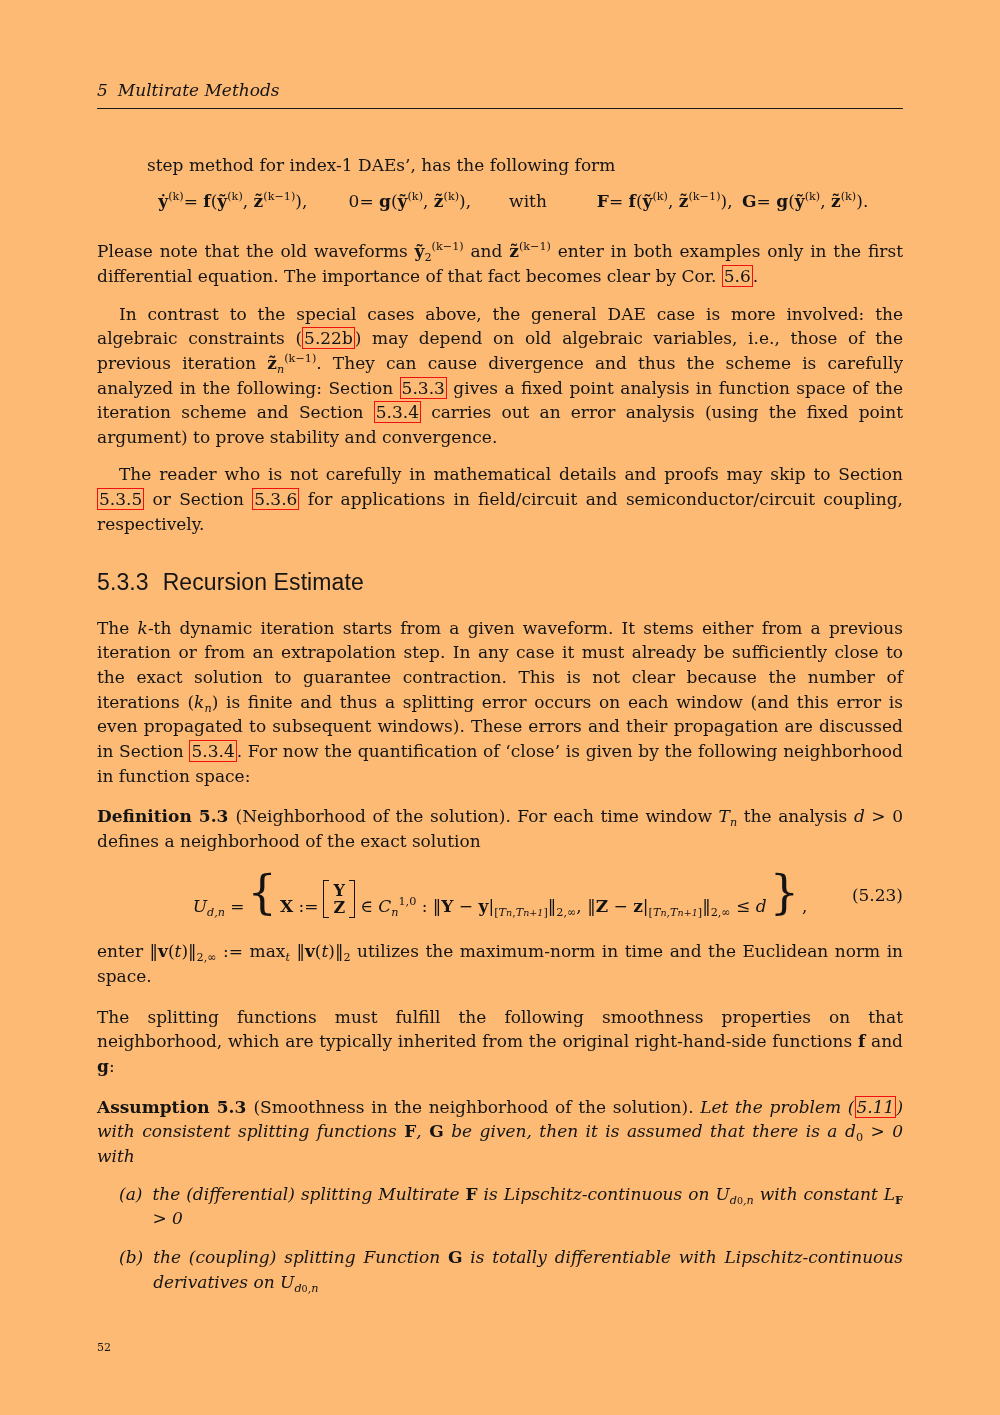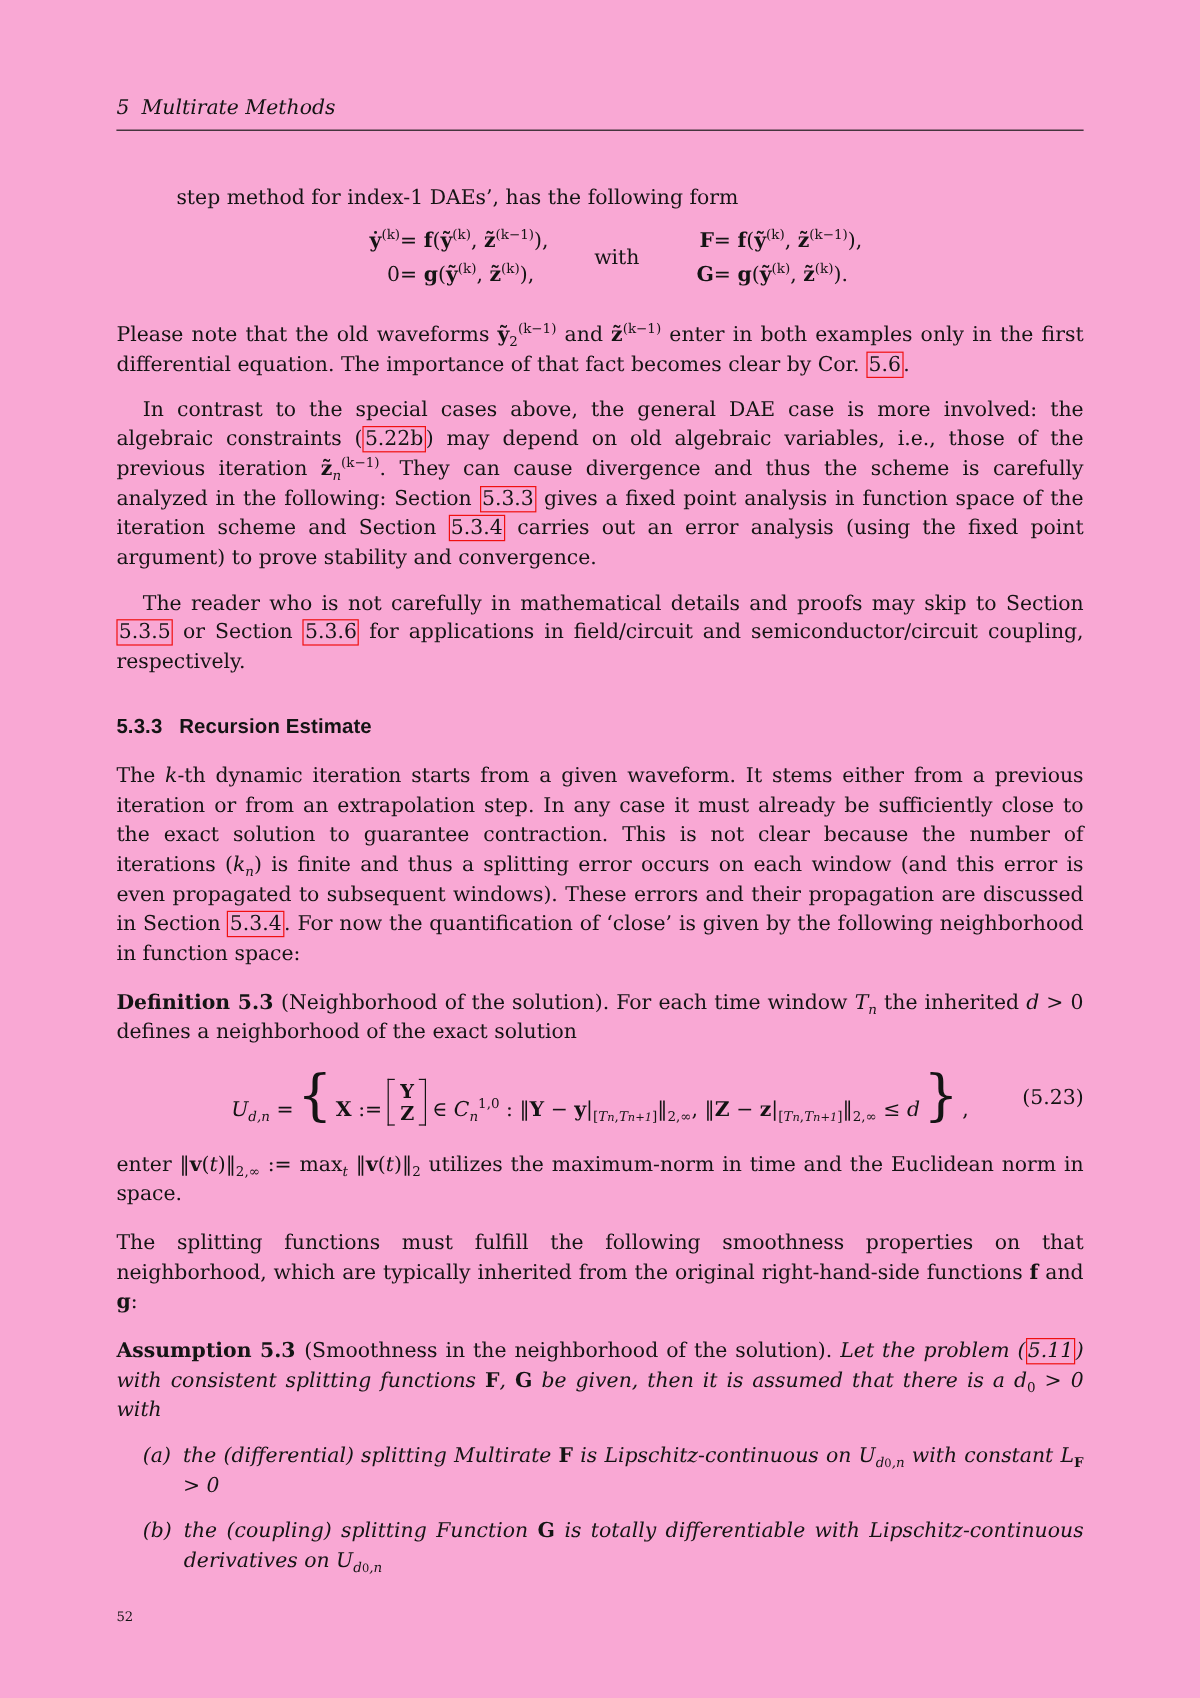--- a/index.html
+++ b/index.html
@@ -1,20 +1,20 @@
 <!DOCTYPE html>
 <html><head>
 <meta charset="utf-8">
 <style>
   html,body{margin:0;padding:0;background:#e9e9e9;}
   .sheet{
     position:relative;
     width:1000px;height:1415px;
     margin:0 auto;
-    background:#f9a8d4;
+    background:#fdba74;
     font-family:"DejaVu Serif","Liberation Serif",serif;
     color:#141414;
     font-size:17px;
     line-height:1.45;
     overflow:hidden;
     box-sizing:border-box;
     padding:78px 97px 0 97px;
   }
   
   .runhead{
@@ -33,21 +33,21 @@
   .i{font-style:italic;}
   .b{font-weight:700;font-style:normal;}
   sup,sub{font-size:66%;line-height:0;}
   .sm{font-size:56%;}
   .ref{border:1.1px solid #f01010;padding:0 1px;}
   
   .eqtop{
     display:flex;justify-content:center;align-items:center;
     gap:36px;margin:10px 0 24px 0;line-height:1.65;
   }
-  .eqcol{display:flex;flex-direction:column;}
+  .eqcol{display:flex;flex-direction:row;}
   .eqline{display:flex;white-space:nowrap;}
   .lq{display:inline-block;min-width:52px;text-align:right;}
   .lq2{display:inline-block;min-width:24px;text-align:right;}
   .rq{text-align:left;}
   .eqwith{padding:0 2px;}
   
   .displayeq{
     position:relative;
     margin:16px 0 18px 0;
     display:flex;justify-content:center;align-items:center;
@@ -64,21 +64,21 @@
   .mbl{border:1.6px solid #141414;border-right:none;}
   .mbr2{border:1.6px solid #141414;border-left:none;}
   .mcol{
     display:flex;flex-direction:column;align-items:center;
     padding:2px 4px;line-height:1.08;font-size:16px;
   }
   .eqnum{position:absolute;right:0;top:50%;transform:translateY(-50%);}
   
   .subhead{
     font-family:"Liberation Sans","DejaVu Sans",sans-serif;
-    font-weight:700;font-size:17px;
+    font-weight:400;font-size:23px;
     margin:30px 0 16px 0;letter-spacing:0.1px;
   }
   .subhead .no{margin-right:14px;}
   
   .li{display:flex;margin:3px 0 14px 0;padding-left:22px;gap:10px;}
   .lil{flex:0 0 auto;font-style:italic;}
   .lit{text-align:justify;}
   
   .pageno{position:absolute;left:97px;top:1340px;font-size:11px;}
 </style>
@@ -122,21 +122,21 @@
   <p class="indent"><span>In contrast to the special cases above, the general DAE case is more involved: the algebraic constraints (</span><span class="ref">5.22b</span><span>) may depend on old algebraic variables, i.e., those of the previous iteration </span><span class="b">z̃</span><sub class="i">n</sub><sup>(k−1)</sup><span>. They can cause divergence and thus the scheme is carefully analyzed in the following: Section </span><span class="ref">5.3.3</span><span> gives a fixed point analysis in function space of the iteration scheme and Section </span><span class="ref">5.3.4</span><span> carries out an error analysis (using the fixed point argument) to prove stability and convergence.</span></p>
 
   <p class="indent"><span>The reader who is not carefully in mathematical details and proofs may skip to Section </span><span class="ref">5.3.5</span><span> or Section </span><span class="ref">5.3.6</span><span> for applications in field/circuit and semiconductor/circuit coupling, respectively.</span></p>
 
   <h2 class="subhead">
     <span class="no">5.3.3</span><span>Recursion Estimate</span>
   </h2>
 
   <p><span>The </span><span class="i">k</span><span>-th dynamic iteration starts from a given waveform. It stems either from a previous iteration or from an extrapolation step. In any case it must already be sufficiently close to the exact solution to guarantee contraction. This is not clear because the number of iterations (</span><span class="i">k</span><sub class="i">n</sub><span>) is finite and thus a splitting error occurs on each window (and this error is even propagated to subsequent windows). These errors and their propagation are discussed in Section </span><span class="ref">5.3.4</span><span>. For now the quantification of ‘close’ is given by the following neighborhood in function space:</span></p>
 
-  <p class="tgap"><span class="b">Definition 5.3 </span><span>(Neighborhood of the solution). For each time window </span><span class="i">T</span><sub class="i">n</sub><span> the inherited </span><span class="i">d</span><span> &gt; 0 defines a neighborhood of the exact solution</span></p>
+  <p class="tgap"><span class="b">Definition 5.3 </span><span>(Neighborhood of the solution). For each time window </span><span class="i">T</span><sub class="i">n</sub><span> the analysis </span><span class="i">d</span><span> &gt; 0 defines a neighborhood of the exact solution</span></p>
 
   <div class="displayeq">
     <div class="eq523">
       <span class="chunk"><span class="i">U</span><sub class="i">d,n</sub><span> = </span></span>
       <span class="bigsym">{</span>
       <span class="chunk"><span class="b">X</span><span> := </span></span>
       <span class="mat">
         <span class="mb mbl"></span>
         <span class="mcol">
           <span class="b">Y</span>

